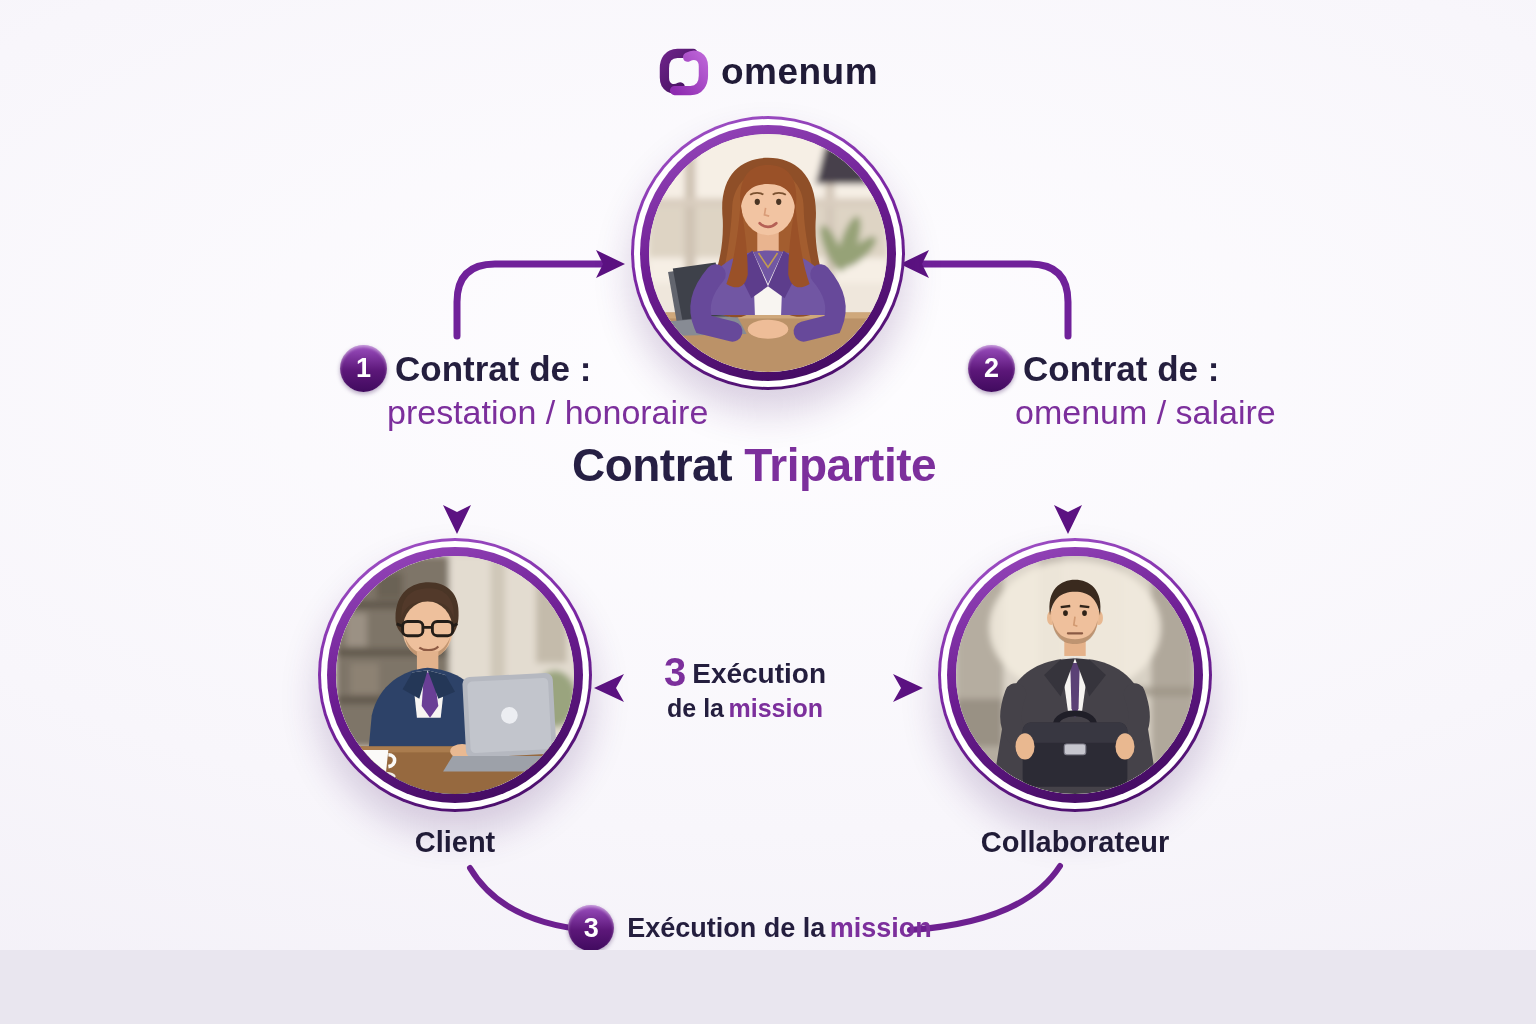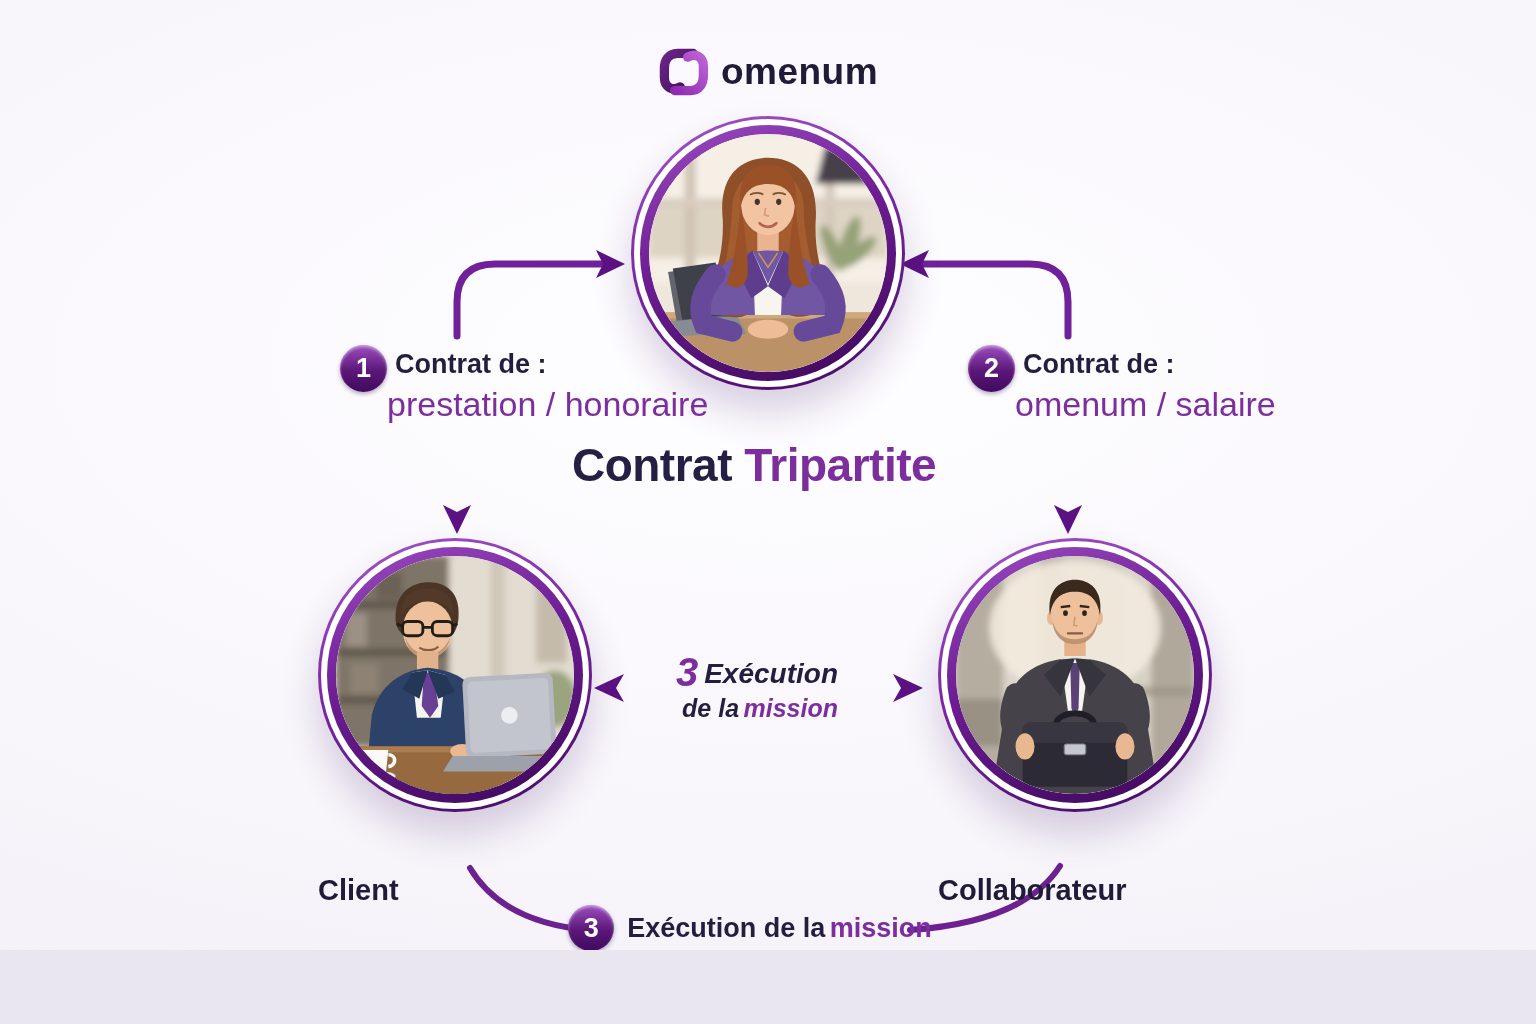--- a/index.html
+++ b/index.html
@@ -20,45 +20,45 @@
   .node{position:absolute;width:274px;height:274px;border-radius:50%;box-sizing:border-box;padding:3px;
     background:linear-gradient(160deg,#a557cb 0%,#7a27a3 45%,#410a60 100%);
     box-shadow:0 22px 38px rgba(70,25,105,.20);}
   .node-gap{width:100%;height:100%;border-radius:50%;box-sizing:border-box;padding:6px;background:#fff;}
   .node-ring{width:100%;height:100%;border-radius:50%;box-sizing:border-box;padding:9px;
     background:linear-gradient(160deg,#9b4cc0 0%,#6c1d92 45%,#3c0859 100%);}
   .node-photo{width:100%;height:100%;border-radius:50%;overflow:hidden;background:#ddd;}
   .node-top{left:631px;top:116px;}
   .node-left{left:318px;top:538px;}
   .node-right{left:938px;top:538px;}
-  .node-label{position:absolute;width:274px;font-size:29px;font-weight:700;color:#201b37;margin-top:48px;}
+  .node-label{position:absolute;width:274px;text-align:center;font-size:29px;font-weight:700;color:#201b37;}
   .label-client{left:318px;top:826px;}
   .label-collab{left:938px;top:826px;}
 
   
   .title{position:absolute;left:0;right:0;top:438px;text-align:center;transform:translateX(-14px);
     font-size:46px;font-weight:800;letter-spacing:-.5px;}
   .title .dark{color:#261f44;}
   .title .purple{color:#7c2f9c;}
 
   
   .contract{position:absolute;display:flex;align-items:flex-start;}
   .contract-1{left:340px;top:345px;}
   .contract-2{left:968px;top:345px;}
   .badge{width:47px;height:47px;border-radius:50%;flex:0 0 auto;
     background:linear-gradient(180deg,#9c4fc0 0%,#5c1779 55%,#400a5e 100%);
     box-shadow:inset 0 2px 3px rgba(255,255,255,.45),0 2px 4px rgba(50,10,80,.35);
     display:flex;align-items:center;justify-content:center;
     color:#fff;font-size:27px;font-weight:700;}
   .contract-text{margin-left:8px;line-height:1.0;}
-  .contract-text .l1{display:block;font-size:27px;font-weight:700;color:#241e3e;padding-top:6px;}
+  .contract-text .l1{display:block;font-size:35px;font-weight:700;color:#241e3e;padding-top:6px;}
   .contract-text .l2{display:block;font-size:34px;font-weight:400;color:#7c2f9c;margin-top:9px;margin-left:-8px;}
 
   
-  .exec-mid{position:absolute;left:652px;top:651px;width:186px;text-align:right;line-height:1.05;font-style:italic;}
+  .exec-mid{position:absolute;left:652px;top:651px;width:186px;text-align:center;line-height:1.05;}
   .exec-mid .num{font-size:40px;font-weight:700;color:#7c2f9c;vertical-align:-3px;margin-right:6px;}
   .exec-mid .w1{font-size:28px;font-weight:700;color:#241e3e;}
   .exec-mid .row2{margin-top:2px;}
   .exec-mid .dark{font-size:25px;font-weight:700;color:#241e3e;}
   .exec-mid .purple{font-size:25px;font-weight:700;color:#7c2f9c;}
 
   
   .exec-bottom{position:absolute;left:0;right:0;top:905px;display:flex;justify-content:center;align-items:center;
     gap:13px;transform:translateX(-18px);}
   .badge-oval{width:46px;height:46px;border-radius:50%;

